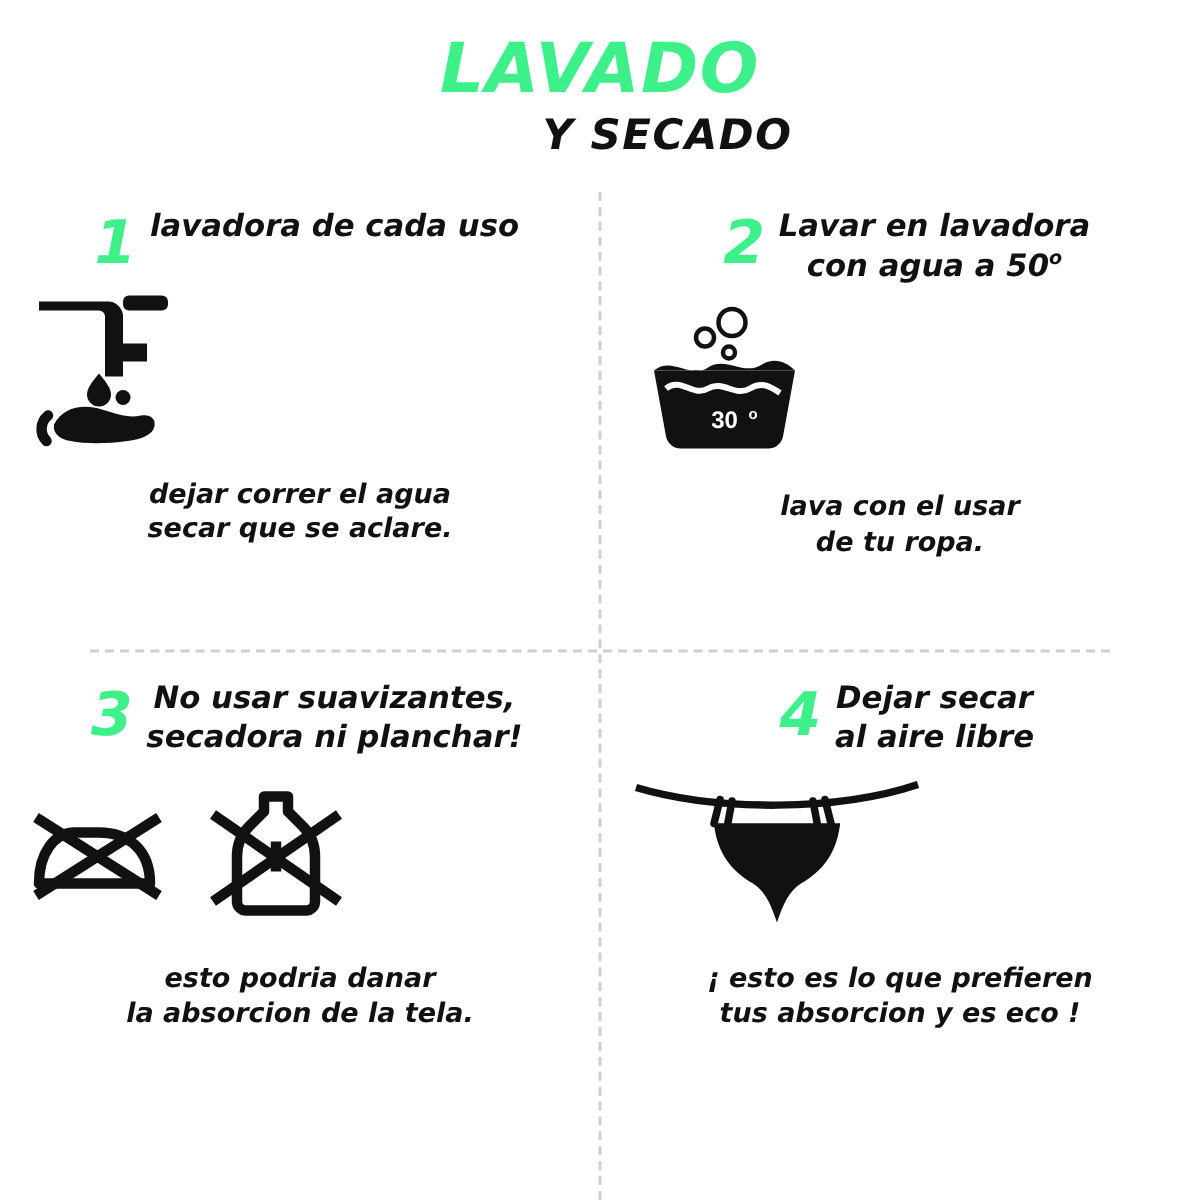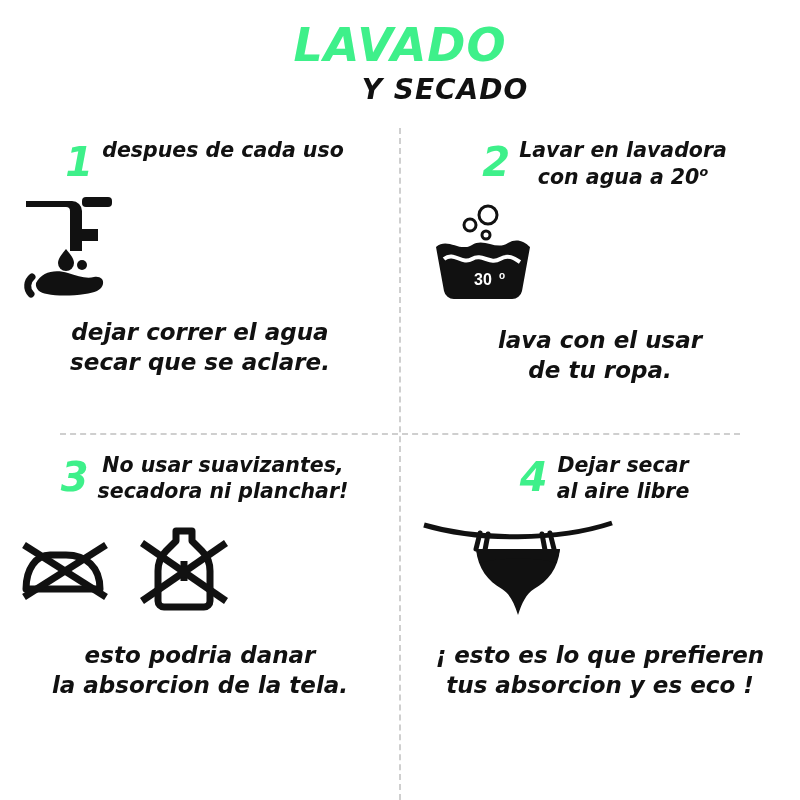--- a/index.html
+++ b/index.html
@@ -123,21 +123,21 @@
     align-items: center;
     justify-content: flex-start;
     margin-top: 6px;
   }
   .icon-wrap.wide { gap: 22px; }
 
   .cell-foot {
     font-family: "DejaVu Sans", sans-serif;
     font-weight: bold;
     font-style: italic;
-    font-size: 23px;
+    font-size: 18px;
     line-height: 1.3;
     color: #111111;
     text-align: center;
     margin-top: 14px;
   }
   .cell-foot .l2 { display: block; }
 
   .deg {
     font-size: 0.62em;
     vertical-align: super;
@@ -154,21 +154,21 @@
   </div>
 
   <div class="grid">
     <div class="vline"></div>
     <div class="hline"></div>
 
     <div class="cell cell-1">
       <div class="cell-head">
         <span class="step-num">1</span>
         <span class="head-text">
-          <span class="l2">despues de cada uso</span>
+          <span class="l2">lavadora de cada uso</span>
         </span>
       </div>
       <div class="icon-wrap">
         <svg width="130" height="110" viewBox="0 0 130 110">
 
           <path d="M8 10 h46 a10 10 0 0 1 10 10 v18 h16 v12 h-16 v10 h-12 V20 a4 4 0 0 0 -4 -4 H8 Z" fill="#111"></path>
           <rect x="64" y="6" width="30" height="10" rx="4" fill="#111"></rect>
 
           <path d="M48 58 c5 6 8 10 8 14 a8 8 0 0 1 -16 0 c0 -4 3 -8 8 -14 Z" fill="#111"></path>
           <circle cx="64" cy="74" r="5" fill="#111"></circle>
@@ -182,21 +182,21 @@
         <span>dejar correr el agua</span>
         <span class="l2">secar que se aclare.</span>
       </div>
     </div>
 
     <div class="cell cell-2">
       <div class="cell-head">
         <span class="step-num">2</span>
         <span class="head-text">
           <span>Lavar en lavadora</span>
-          <span class="l2"><span>con agua a 20</span><span class="deg">o</span></span>
+          <span class="l2"><span>con agua a 50</span><span class="deg">o</span></span>
         </span>
       </div>
       <div class="icon-wrap">
         <svg width="130" height="110" viewBox="0 0 130 110">
 
           <circle cx="52" cy="26" r="6" fill="none" stroke="#111" stroke-width="3"></circle>
           <circle cx="70" cy="16" r="9" fill="none" stroke="#111" stroke-width="3"></circle>
           <circle cx="68" cy="36" r="4" fill="none" stroke="#111" stroke-width="3"></circle>
 
           <path d="M18 48 h94 l-8 44 a10 10 0 0 1 -10 8 H36 a10 10 0 0 1 -10 -8 Z" fill="#111"></path>

